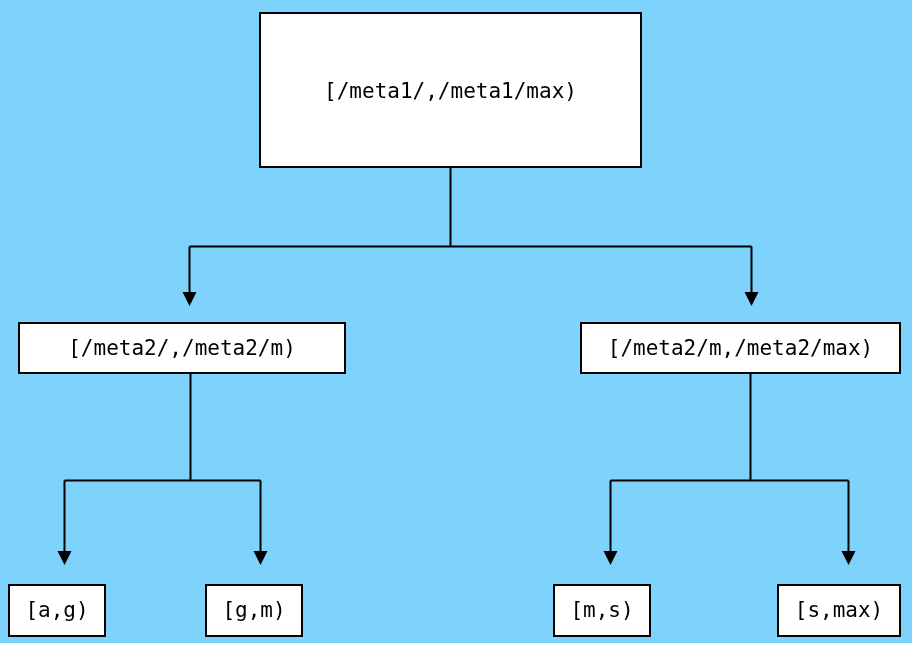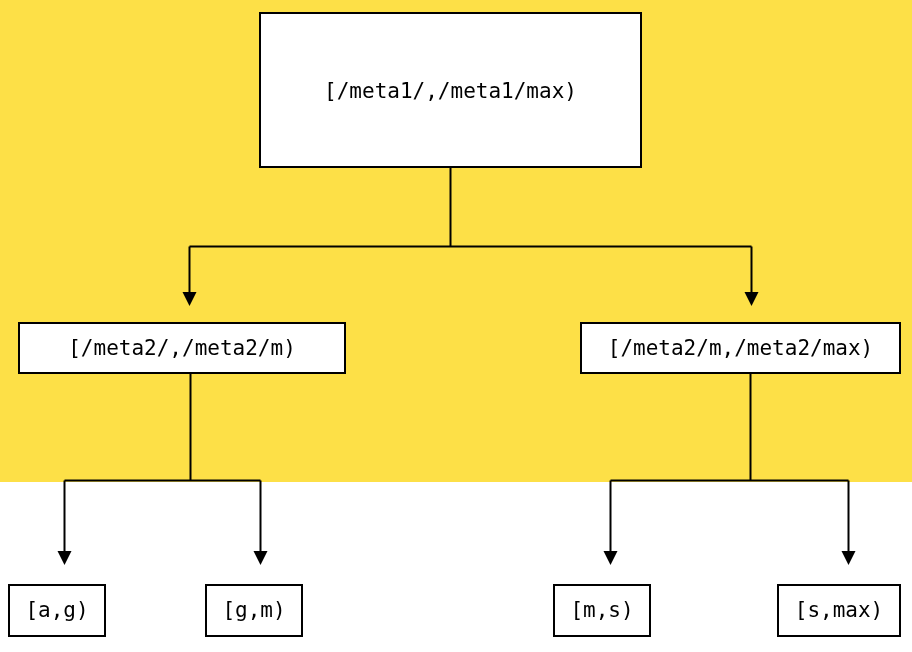--- a/index.html
+++ b/index.html
@@ -10,22 +10,22 @@
   }
   body {
     width: 912px;
     height: 652px;
     font-family: "DejaVu Sans Mono", monospace;
     overflow: hidden;
   }
   #diagram-root {
     position: relative;
     width: 912px;
-    height: 482px;
-    background: #fde047;
+    height: 643px;
+    background: #7dd3fc;
   }
   svg#tree-svg {
     position: absolute;
     top: 0;
     left: 0;
     width: 912px;
     height: 652px;
     display: block;
   }
   .node-box {

